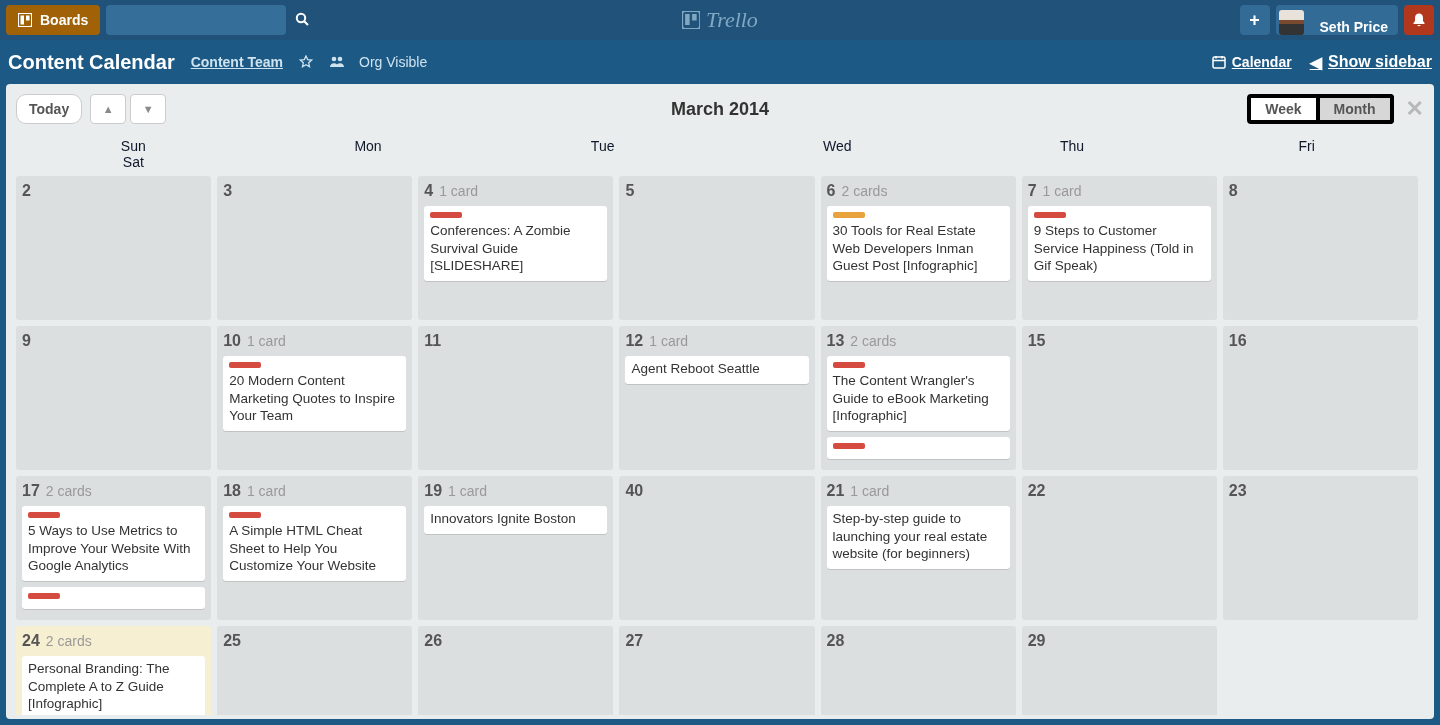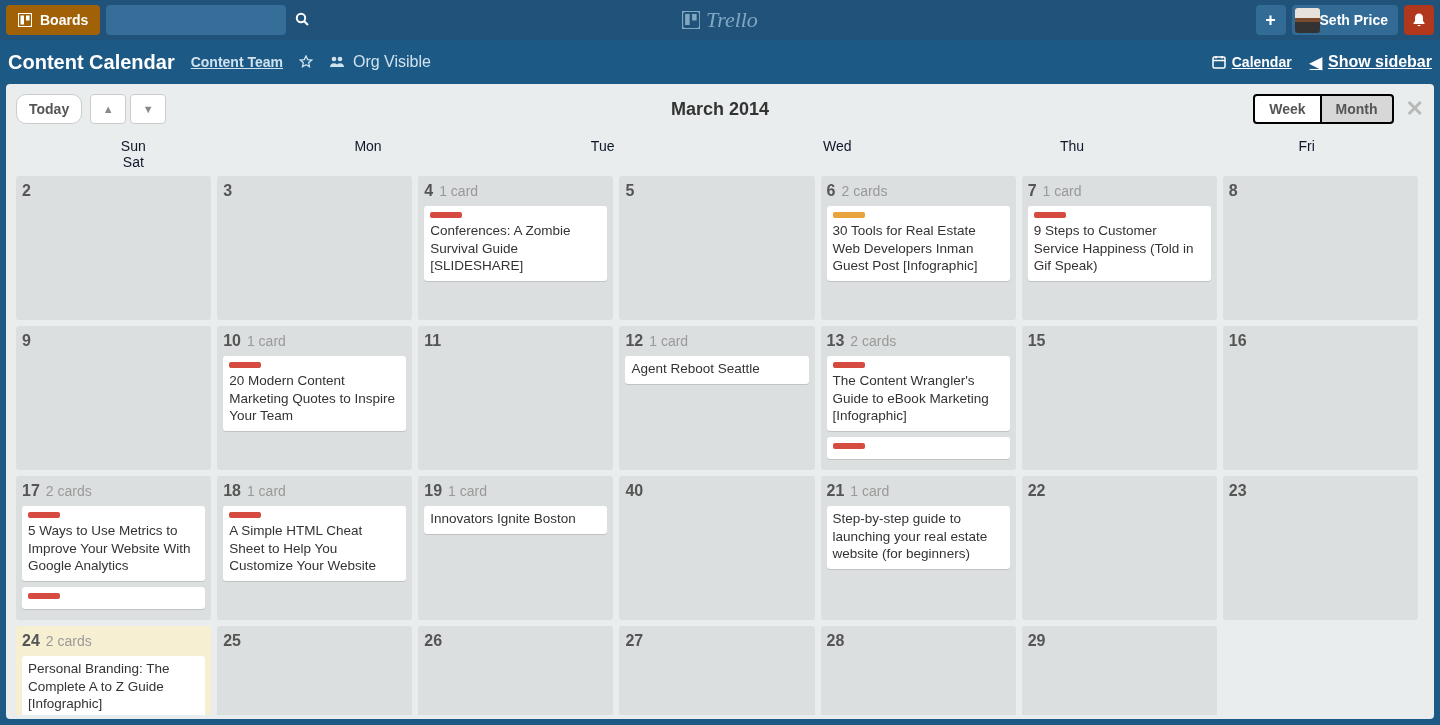--- a/index.html
+++ b/index.html
@@ -8,38 +8,38 @@
 .topbar-left{display:flex;align-items:center;gap:6px}
 .boards-btn{height:30px;background:#a16207;color:#fff;border:none;border-radius:4px;display:flex;align-items:center;gap:8px;padding:0 12px;font-weight:700;font-size:14px;cursor:pointer}
 .boards-btn svg{width:14px;height:14px}
 .search-wrap{height:30px;width:180px;background:#346e99;border-radius:4px;display:flex;align-items:center;padding:0 8px;position:relative}
 .search-wrap input{flex:1;background:transparent;border:none;color:#fff;outline:none;font-size:14px}
 .search-icon{color:#fff;font-size:13px}
 .brand{position:absolute;left:50%;transform:translateX(-50%);display:flex;align-items:center;gap:6px;color:#93b7cf;font-size:22px;font-family:"Brush Script MT","Comic Sans MS",cursive;font-style:italic;opacity:.85}
 .brand svg{width:18px;height:18px}
 .topbar-right{margin-left:auto;display:flex;align-items:center;gap:6px}
 .sq-btn{height:30px;width:30px;background:#326c96;color:#fff;border:none;border-radius:4px;cursor:pointer;font-size:18px;font-weight:700;display:flex;align-items:center;justify-content:center}
-.user-btn{height:30px;background:#326c96;color:#fff;border:none;border-radius:4px;display:flex;align-items:center;gap:0;padding:0 10px 0 3px;font-weight:700;font-size:14px;cursor:pointer}
+.user-btn{height:30px;background:#326c96;color:#fff;border:none;border-radius:4px;display:flex;align-items:flex-end;gap:16px;padding:0 10px 0 3px;font-weight:700;font-size:14px;cursor:pointer}
 .avatar{width:25px;height:25px;background:#d9d9d9;border-radius:3px;background:linear-gradient(#e8e2da 0 40%,#7a4a2e 40% 55%,#333 55% 100%);}
 .notif-btn{height:30px;width:30px;background:#b1371d;color:#fff;border:none;border-radius:4px;display:flex;align-items:center;justify-content:center;cursor:pointer}
 .boardbar{height:44px;display:flex;align-items:center;padding:0 8px;color:#fff;gap:16px}
 .board-name{font-size:20px;font-weight:700}
 .team-link{color:#cfe3ef;font-size:14px;font-weight:600;text-decoration:underline;cursor:pointer}
-.boardbar .icon-item{display:flex;align-items:center;gap:8px;color:#cfe3ef;font-size:16px}
+.boardbar .icon-item{display:flex;align-items:center;gap:14px;color:#cfe3ef;font-size:14px}
 .boardbar-right{margin-left:auto;display:flex;align-items:center;gap:18px;color:#fff;font-size:14px;font-weight:600}
 .boardbar-right .cal-btn{display:flex;align-items:center;gap:6px;text-decoration:underline;cursor:pointer}
 .boardbar-right .show-sidebar{display:flex;align-items:center;gap:6px;text-decoration:underline;cursor:pointer;font-size:16px}
 .canvas{position:absolute;top:84px;left:6px;right:6px;bottom:6px;background:#e9eded;border-radius:4px;padding:8px 10px;overflow:hidden}
 .cal-header{display:flex;align-items:center;height:34px;position:relative}
 .today-btn{height:30px;background:#fff;border:1px solid #ccc;border-radius:10px;padding:0 12px;font-weight:700;color:#555;cursor:pointer;font-size:14px}
 .nav-btns{display:flex;gap:4px;margin-left:8px}
 .nav-btn{height:30px;width:36px;background:#fff;border:1px solid #ccc;border-radius:4px;color:#8a8a8a;cursor:pointer;font-size:11px}
 .cal-title{position:absolute;left:50%;transform:translateX(-50%);font-weight:700;font-size:18px;color:#333}
 .view-toggle{margin-left:auto;display:flex;align-items:center;gap:0}
-.view-btn{height:30px;border:2px solid #000000;padding:0 14px;font-weight:700;color:#555;cursor:pointer;font-size:14px;background:#fff}
+.view-btn{height:30px;border:4px solid #000000;padding:0 14px;font-weight:700;color:#555;cursor:pointer;font-size:14px;background:#fff}
 .view-btn.first{border-radius:4px 0 0 4px}
 .view-btn.last{border-radius:0 4px 4px 0;border-left:none}
 .view-btn.active{background:#d7d7d7}
 .close-cal{margin-left:12px;color:#b8b8b8;font-size:22px;font-weight:700;cursor:pointer}
 .dow-row{display:grid;grid-template-columns:repeat(6,1fr);margin-top:8px;text-align:center;color:#0f172a;font-size:14px;padding:4px 0 6px}
 .grid{display:grid;grid-template-columns:repeat(7,1fr);grid-auto-rows:144px;gap:6px;height:calc(100% - 80px);overflow-y:auto;padding-right:6px}
 .cell{background:#dcdfdf;border-radius:3px;padding:6px 6px;overflow:hidden;position:relative}
 .cell.today{background:#f7efd2}
 .cell-head{display:flex;align-items:baseline;gap:6px;margin-bottom:6px}
 .daynum{font-weight:700;color:#555;font-size:16px}

